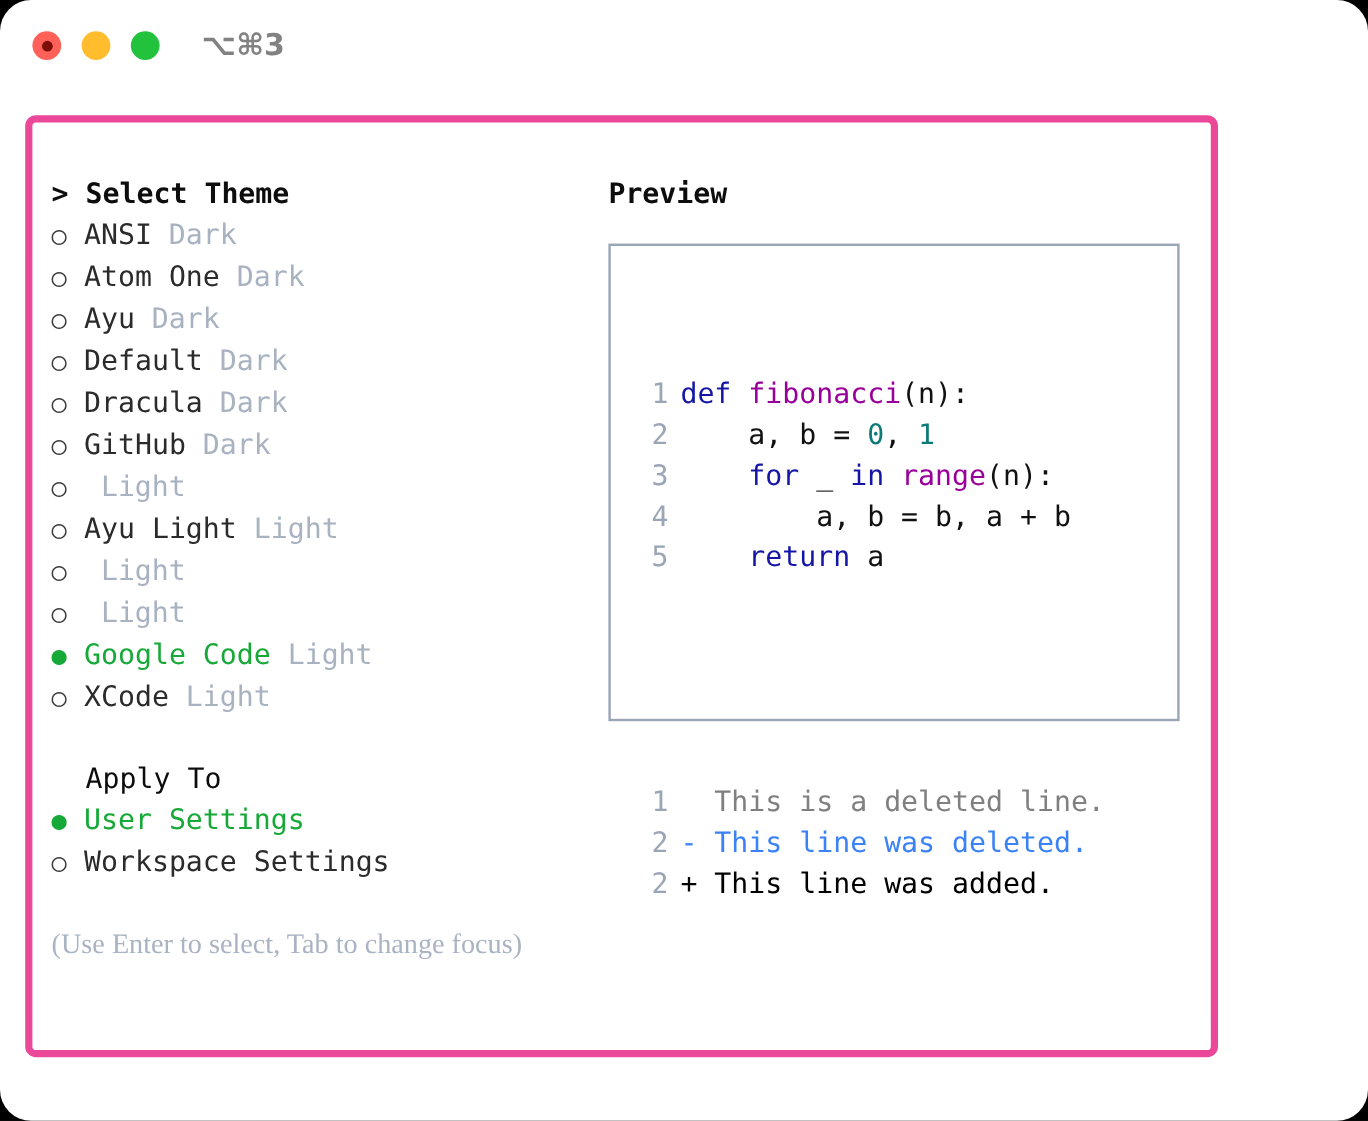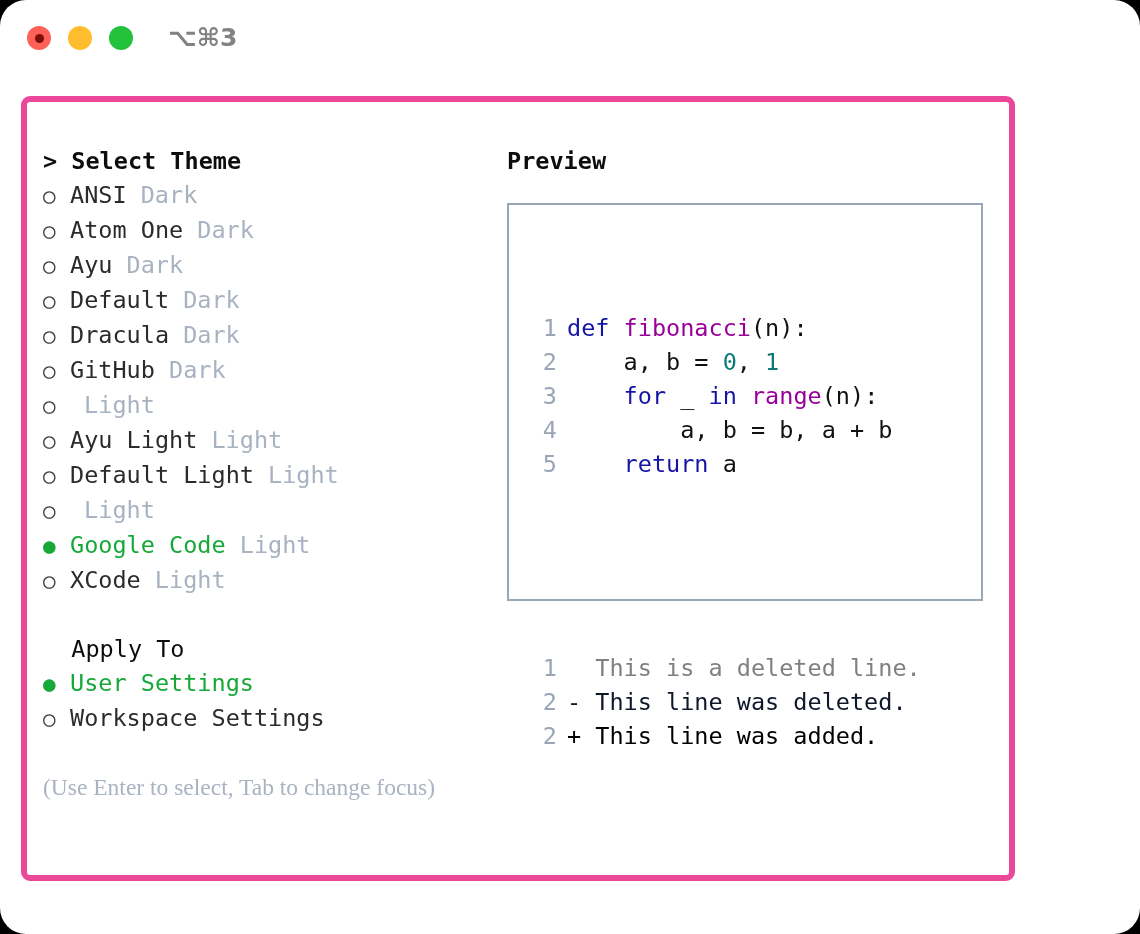--- a/index.html
+++ b/index.html
@@ -169,21 +169,21 @@
   }
   .code-body { white-space: pre; }
 
   .tok-kw   { color: #1515a6; }
   .tok-fn   { color: #990099; }
   .tok-num  { color: #0b7a78; }
   .tok-txt  { color: #111111; }
 
   .diff-gap { height: 34px; }
   .diff-ctx { color: #808080; }
-  .diff-del { color: #0f172a; }
+  .diff-del { color: #3b82f6; }
   .diff-add { color: #000000; }
 </style>
 </head>
 <body>
 
 <div id="app-window">
 
   <div id="titlebar">
     <div class="traffic-lights">
       <div class="tl tl-close"></div>
@@ -199,21 +199,21 @@
       <div class="section-header">&gt; Select Theme</div>
       <div id="theme-options">
           <div class="opt-row"><span class="opt-bullet">○</span><span class="opt-label">ANSI</span><span class="opt-tag">Dark</span></div>
           <div class="opt-row"><span class="opt-bullet">○</span><span class="opt-label">Atom One</span><span class="opt-tag">Dark</span></div>
           <div class="opt-row"><span class="opt-bullet">○</span><span class="opt-label">Ayu</span><span class="opt-tag">Dark</span></div>
           <div class="opt-row"><span class="opt-bullet">○</span><span class="opt-label">Default</span><span class="opt-tag">Dark</span></div>
           <div class="opt-row"><span class="opt-bullet">○</span><span class="opt-label">Dracula</span><span class="opt-tag">Dark</span></div>
           <div class="opt-row"><span class="opt-bullet">○</span><span class="opt-label">GitHub</span><span class="opt-tag">Dark</span></div>
           <div class="opt-row"><span class="opt-bullet">○</span><span class="opt-tag">Light</span></div>
           <div class="opt-row"><span class="opt-bullet">○</span><span class="opt-label">Ayu Light</span><span class="opt-tag">Light</span></div>
-          <div class="opt-row"><span class="opt-bullet">○</span><span class="opt-label">Default Light</span><span class="opt-tag">Light</span></div>
+          <div class="opt-row"><span class="opt-bullet">○</span><span class="opt-tag">Light</span></div>
           <div class="opt-row"><span class="opt-bullet">○</span><span class="opt-tag">Light</span></div>
           <div class="opt-row selected"><span class="opt-bullet">●</span><span class="opt-label">Google Code</span><span class="opt-tag">Light</span></div>
           <div class="opt-row"><span class="opt-bullet">○</span><span class="opt-label">XCode</span><span class="opt-tag">Light</span></div>
         </div>
 
       <div class="spacer-row"></div>
 
       <div class="section-header" style="font-weight:400;">  Apply To</div>
       <div id="apply-options">
           <div class="opt-row selected"><span class="opt-bullet">●</span><span class="opt-label">User Settings</span></div>

